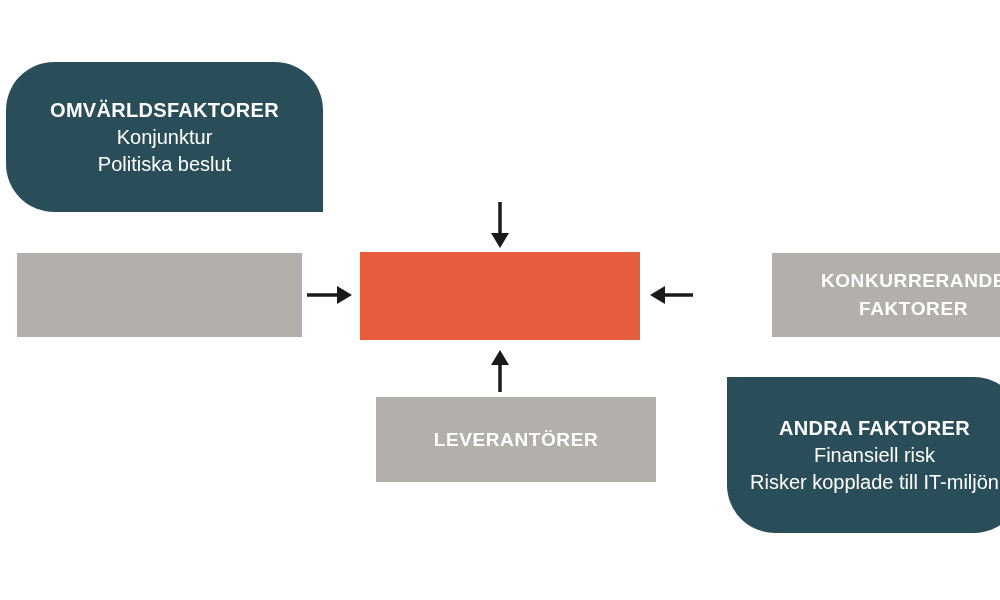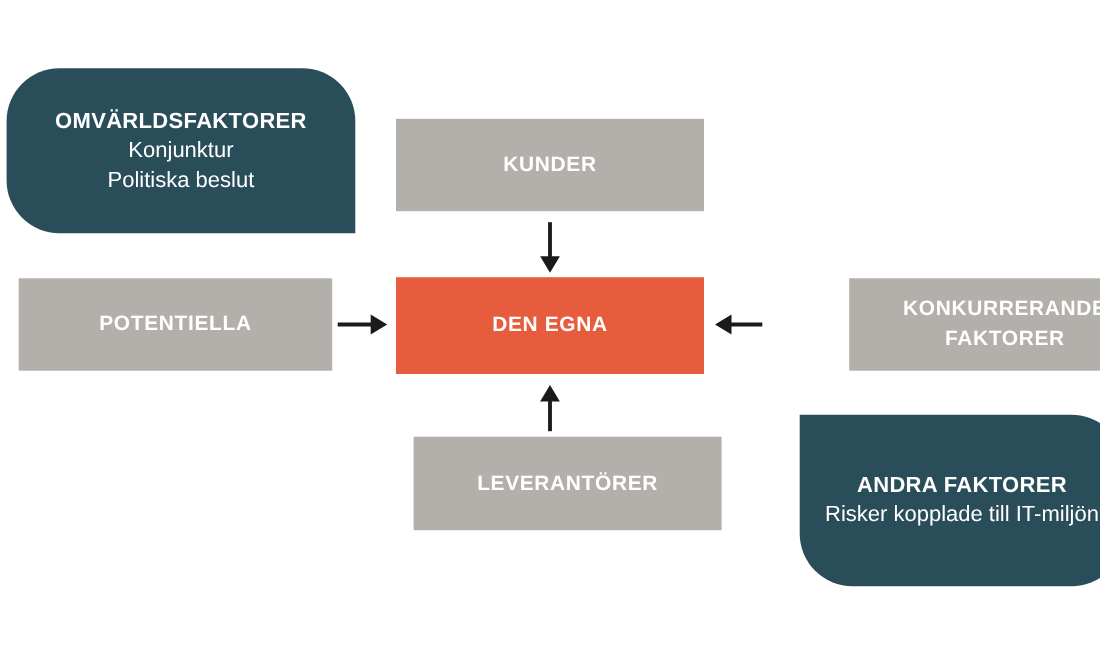--- a/index.html
+++ b/index.html
@@ -82,43 +82,39 @@
 <body>
 
 <div class="canvas">
 
   <div class="box bubble bubble-external">
     <div class="title">OMVÄRLDSFAKTORER</div>
     <div class="item">Konjunktur</div>
     <div class="item">Politiska beslut</div>
   </div>
 
-  <div class="box plain box-customers">
-    <div class="line">KUNDER</div>
-  </div>
 
   <div class="box plain box-entrants">
-    <div class="line">POTENTIELLA</div>
   </div>
 
   <div class="box box-own">
-    <div class="line">DEN EGNA</div>
   </div>
 
   <div class="box plain box-competing">
     <div class="line">KONKURRERANDE</div>
     <div class="line">FAKTORER</div>
   </div>
 
   <div class="box plain box-suppliers">
     <div class="line">LEVERANTÖRER</div>
   </div>
 
   <div class="box bubble bubble-other">
     <div class="title">ANDRA FAKTORER</div>
+    <div class="item">Finansiell risk</div>
     <div class="item">Risker kopplade till IT-miljön</div>
   </div>
 
   <svg class="arrows" viewBox="0 0 1000 600">
     <g>
       <line x1="500" y1="202" x2="500" y2="236"></line>
       <polygon points="500,248 491,233 509,233"></polygon>
     </g>
     <g>
       <line x1="500" y1="392" x2="500" y2="363"></line>

